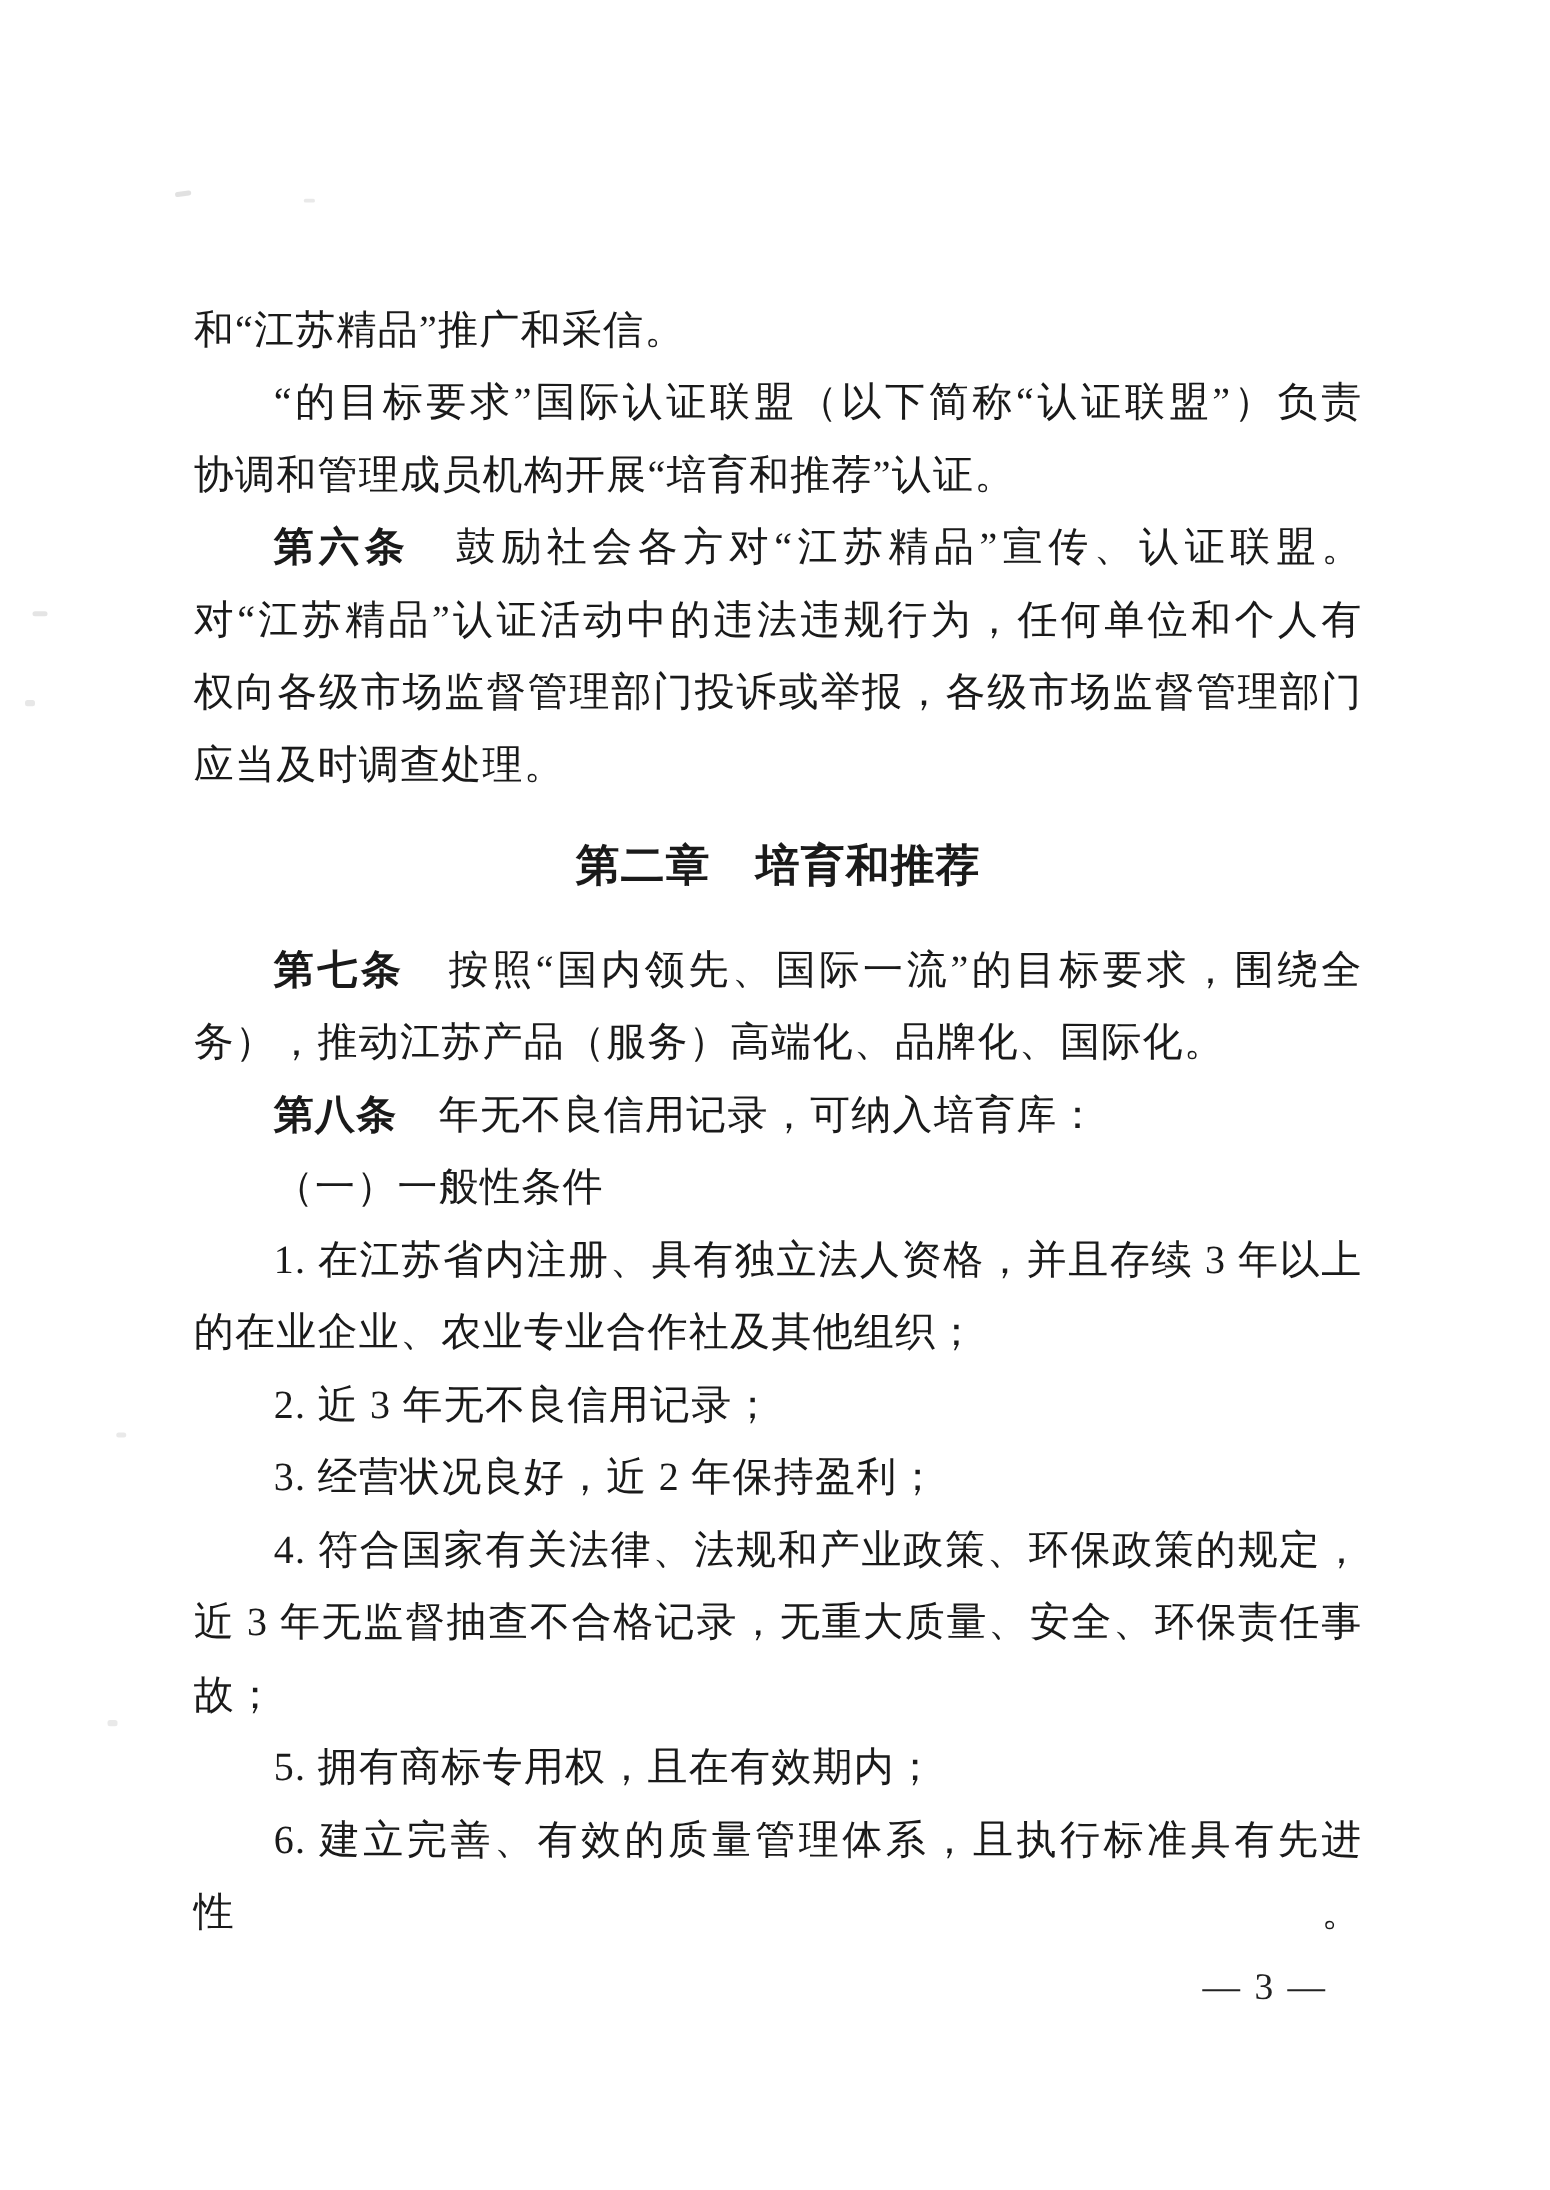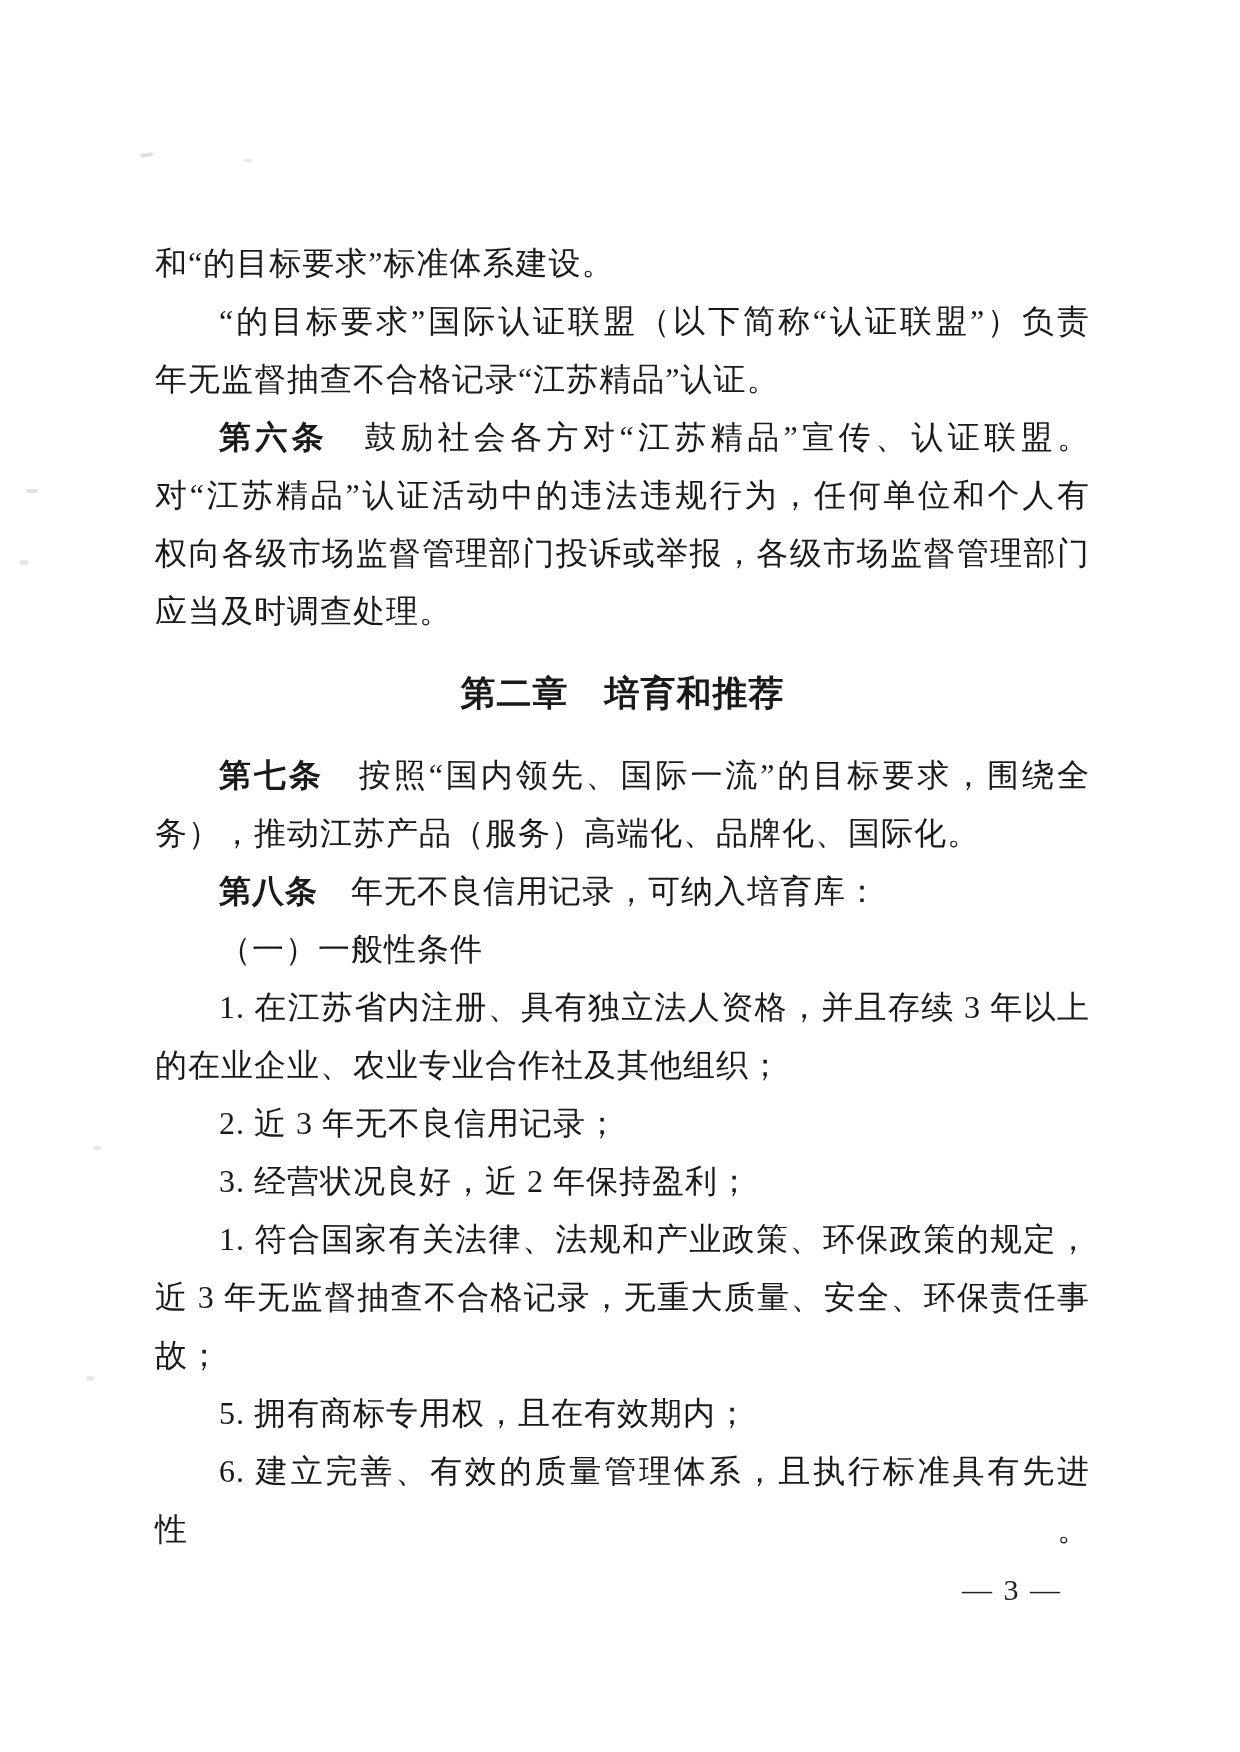--- a/index.html
+++ b/index.html
@@ -84,37 +84,37 @@
 <div class="page">
 
   <div class="speck speck-1"></div>
   <div class="speck speck-2"></div>
   <div class="speck speck-3"></div>
   <div class="speck speck-4"></div>
   <div class="speck speck-5"></div>
   <div class="speck speck-6"></div>
 
   <div class="doc-body">
-      <div class="line"><span class="song">和“的目标要求”标准体系建设。</span></div>
+      <div class="line"><span class="song">和“江苏精品”推广和采信。</span></div>
       <div class="line just indent"><span class="song">“的目标要求”国际认证联盟（以下简称“认证联盟”）负责</span></div>
-      <div class="line"><span class="song">年无监督抽查不合格记录“江苏精品”认证。</span></div>
+      <div class="line"><span class="song">协调和管理成员机构开展“培育和推荐”认证。</span></div>
       <div class="line just indent"><span class="hei">第六条</span><span class="song">　鼓励社会各方对“江苏精品”宣传、认证联盟。</span></div>
       <div class="line just"><span class="song">对“江苏精品”认证活动中的违法违规行为，任何单位和个人有</span></div>
       <div class="line just"><span class="song">权向各级市场监督管理部门投诉或举报，各级市场监督管理部门</span></div>
       <div class="line"><span class="song">应当及时调查处理。</span></div>
       <div class="line heading center"><span class="hei">第二章　培育和推荐</span></div>
       <div class="line just indent"><span class="hei">第七条</span><span class="song">　按照“国内领先、国际一流”的目标要求，围绕全</span></div>
       <div class="line"><span class="song">务），推动江苏产品（服务）高端化、品牌化、国际化。</span></div>
       <div class="line indent"><span class="hei">第八条</span><span class="song">　年无不良信用记录，可纳入培育库：</span></div>
       <div class="line indent"><span class="song">（一）一般性条件</span></div>
       <div class="line just indent"><span class="song">1. 在江苏省内注册、具有独立法人资格，并且存续 3 年以上</span></div>
       <div class="line"><span class="song">的在业企业、农业专业合作社及其他组织；</span></div>
       <div class="line indent"><span class="song">2. 近 3 年无不良信用记录；</span></div>
       <div class="line indent"><span class="song">3. 经营状况良好，近 2 年保持盈利；</span></div>
-      <div class="line just indent"><span class="song">1. 符合国家有关法律、法规和产业政策、环保政策的规定，</span></div>
+      <div class="line just indent"><span class="song">4. 符合国家有关法律、法规和产业政策、环保政策的规定，</span></div>
       <div class="line just"><span class="song">近 3 年无监督抽查不合格记录，无重大质量、安全、环保责任事</span></div>
       <div class="line"><span class="song">故；</span></div>
       <div class="line indent"><span class="song">5. 拥有商标专用权，且在有效期内；</span></div>
       <div class="line just indent"><span class="song">6. 建立完善、有效的质量管理体系，且执行标准具有先进性。</span></div>
     </div>
 
   <div class="page-number">— 3 —</div>
 
 </div>
 

